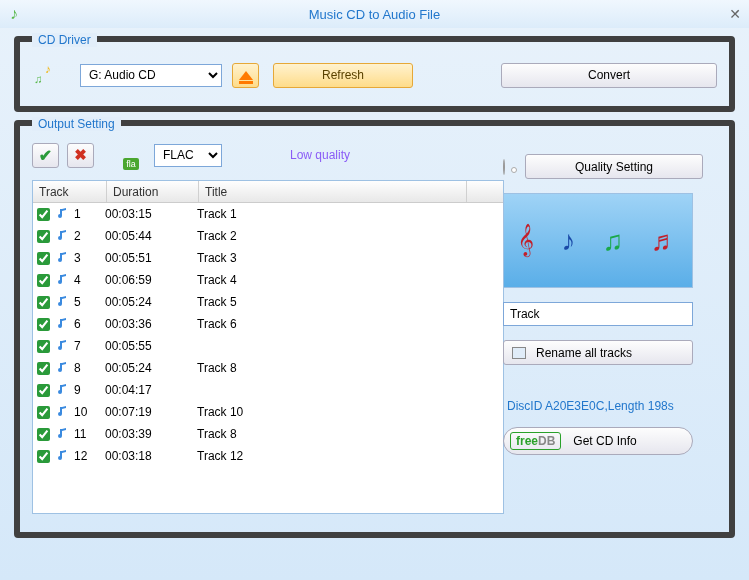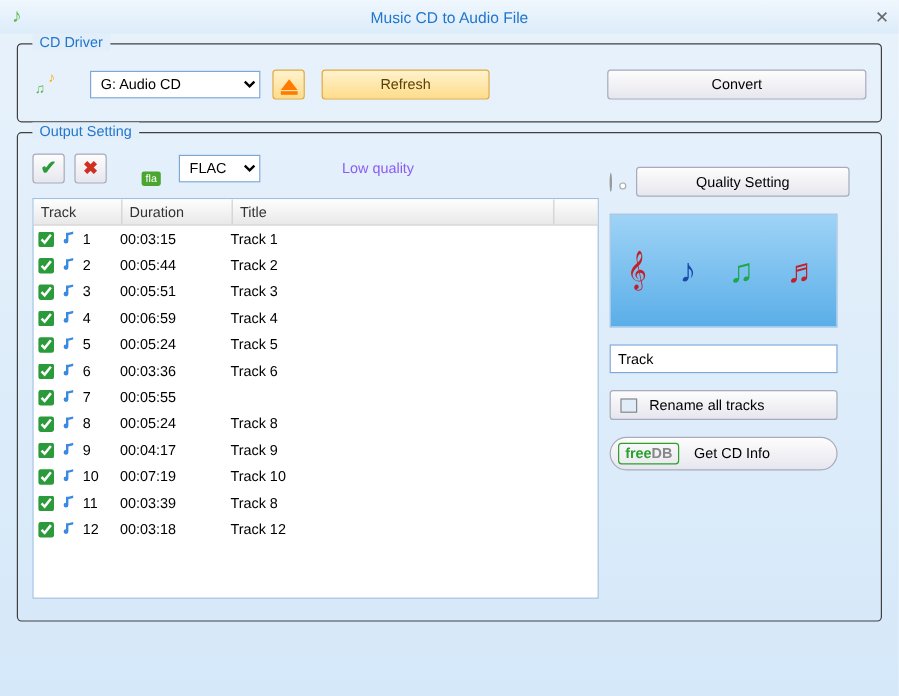--- a/index.html
+++ b/index.html
@@ -2,21 +2,21 @@
 <html><head>
 <meta charset="utf-8">
 <style>
 * { box-sizing: border-box; margin: 0; padding: 0; font-family: Tahoma, Arial, sans-serif; font-size: 12px; }
 body { background: linear-gradient(to bottom, #e8f2fb 0%, #d5e8f9 100%); width: 749px; height: 580px; overflow: hidden; }
 
 .titlebar { height: 28px; background: linear-gradient(to bottom, #f0f7fe, #dcecfa); display: flex; align-items: center; position: relative; padding-left: 10px; }
 .titlebar .title { color: #2277cc; font-size: 13px; position: absolute; left: 50%; transform: translateX(-50%); }
 .titlebar .close { position: absolute; right: 8px; color: #666; font-size: 14px; cursor: pointer; }
 
-.fieldset { border: 1px solid #404040; border-radius: 4px; margin: 8px 14px; position: relative; padding: 14px 12px 12px 12px; background: transparent; }
+.fieldset { border: 6px solid #404040; border-radius: 4px; margin: 8px 14px; position: relative; padding: 14px 12px 12px 12px; background: transparent; }
 .fieldset .legend { position: absolute; top: -9px; left: 12px; background: #e2eefa; padding: 0 6px; color: #2277cc; font-size: 12px; }
 
 .cddriver-row { display: flex; align-items: center; gap: 10px; }
 .music-icon { width: 38px; height: 38px; }
 
 select.combo { height: 23px; border: 1px solid #7da7d9; background: #fff; padding: 1px 4px; }
 .drive-combo { width: 142px; }
 .format-combo { width: 68px; }
 
 .btn { height: 25px; border: 1px solid #aab; background: linear-gradient(to bottom, #fdfdfd, #e6e6ee); border-radius: 3px; cursor: pointer; display: inline-flex; align-items: center; justify-content: center; padding: 0 10px; }
@@ -238,21 +238,20 @@
             <div class="cell-track">
               <input type="checkbox" checked="" style="">
               <span class="note-ico">
                 <svg width="14" height="14" viewBox="0 0 14 14">
                   <path class="note-svg" d="M6 2 L6 9 A2 2 0 1 1 4 7 L4 2 Z M6 2 L10 1 L10 3 L6 4 Z"></path>
                 </svg>
               </span>
               <span>9</span>
             </div>
             <div class="cell-dur">00:04:17</div>
-            <div class="cell-title">Track 9</div>
           </div>
           <div class="trow">
             <div class="cell-track">
               <input type="checkbox" checked="" style="">
               <span class="note-ico">
                 <svg width="14" height="14" viewBox="0 0 14 14">
                   <path class="note-svg" d="M6 2 L6 9 A2 2 0 1 1 4 7 L4 2 Z M6 2 L10 1 L10 3 L6 4 Z"></path>
                 </svg>
               </span>
               <span>10</span>
@@ -298,19 +297,20 @@
         <span class="music-note" style="color:#c21f2a;">𝄞</span>
         <span class="music-note" style="color:#1a4aa8;">♪</span>
         <span class="music-note" style="color:#1aa84a;">♫</span>
         <span class="music-note" style="color:#c21f2a;">♬</span>
       </div>
       <input type="text" class="trackname" value="Track" style="">
       <button class="btn btn-rename">
         <span class="rename-ico"></span>
         <span>Rename all tracks</span>
       </button>
+      <div class="discinfo">DiscID A20E3E0C,Length 198s</div>
       <button class="btn btn-getinfo">
         <span class="freedb"><span class="f1">free</span><span class="f2">DB</span></span>
         <span>Get CD Info</span>
       </button>
     </div>
   </div>
 </div>
 
 </body></html>

